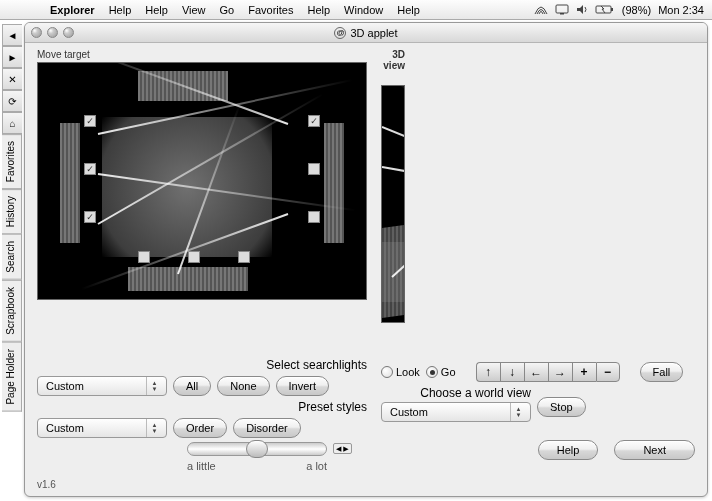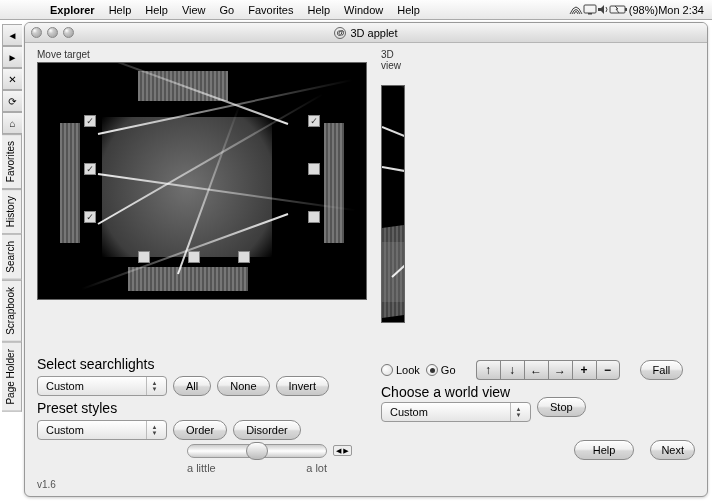--- a/index.html
+++ b/index.html
@@ -18,21 +18,21 @@
     background: linear-gradient(#fdfdfd, #e8e8e8);
     border-bottom: 1px solid #aaa;
     display: flex;
     align-items: center;
     padding: 0 8px;
     gap: 14px;
   }
   .menubar .apple { font-size: 14px; }
   .menubar .app { font-weight: bold; margin-left: 28px; }
   .menubar .spacer { flex: 1; }
-  .menubar .status { display: flex; align-items: center; }
+  .menubar .status { display: flex; align-items: center; gap: 7px; }
   .menubar .status svg { display: block; }
   .menubar .menu { cursor: default; }
 
   
   .window {
     margin: 2px 4px 0 24px;
     border: 1px solid #999;
     border-radius: 6px;
     overflow: hidden;
     box-shadow: 0 1px 3px rgba(0,0,0,0.2);
@@ -104,21 +104,21 @@
   }
   .label { font-size: 10px; color: #333; }
   .viewport {
     background: #000;
     height: 238px;
     border: 1px solid #666;
     position: relative;
     overflow: hidden;
   }
   .label-top-left { margin-bottom: 2px; }
-  .label-top-right { margin-bottom: 14px; text-align: left; }
+  .label-top-right { margin-bottom: 14px; text-align: right; font-weight: bold; }
   .label-center { margin-bottom: 2px; text-align: center; }
 
   
   .vslider-wrap {
     display: flex; flex-direction: column; align-items: center;
     height: 238px;
   }
   .vslider-track {
     width: 14px; flex:1;
     background: linear-gradient(90deg,#ccc,#fff,#ccc);
@@ -138,21 +138,21 @@
   .arrowbox {
     width:14px; border:1px solid #999; background:#eee; text-align:center;
     font-size:8px; line-height:9px; border-radius:2px;
   }
 
   
   .controls-left { grid-column: 1; }
   .controls-right { grid-column: 2 / span 2; }
   .controls { padding-top: 4px; }
   .row { display: flex; align-items: center; gap: 6px; margin: 4px 0; }
-  .field-label { font-size: 14px; margin-bottom: 2px; display:block;}
+  .field-label { font-size: 12px; margin-bottom: 2px; display:block;text-align:right;}
 
   .aqua-btn {
     height: 20px;
     padding: 0 12px;
     border: 1px solid #8a8a8a;
     border-radius: 10px;
     background: linear-gradient(#fdfdfd 0%, #f0f0f0 45%, #d8d8d8 55%, #c8c8c8 100%);
     font-size: 11px;
     box-shadow: inset 0 1px 0 #fff;
     cursor: default;
@@ -398,19 +398,19 @@
           <span class="field-label">Choose a world view</span>
           <div class="select" style="min-width:150px">
             <span>Custom</span>
             <span class="caret">▲<br>▼</span>
           </div>
         </div>
         <button class="aqua-btn" style="margin-bottom:5px">Stop</button>
       </div>
       <div class="row" style="justify-content:flex-end;margin-top:18px;gap:16px">
         <button class="aqua-btn" style="padding:0 18px">Help</button>
-        <button class="aqua-btn" style="padding:0 10px">Next</button>
+        <button class="aqua-btn" style="padding:0 28px">Next</button>
       </div>
     </div>
   </div>
 
   <div class="version">v1.6</div>
 </div>
 
 </body></html>

